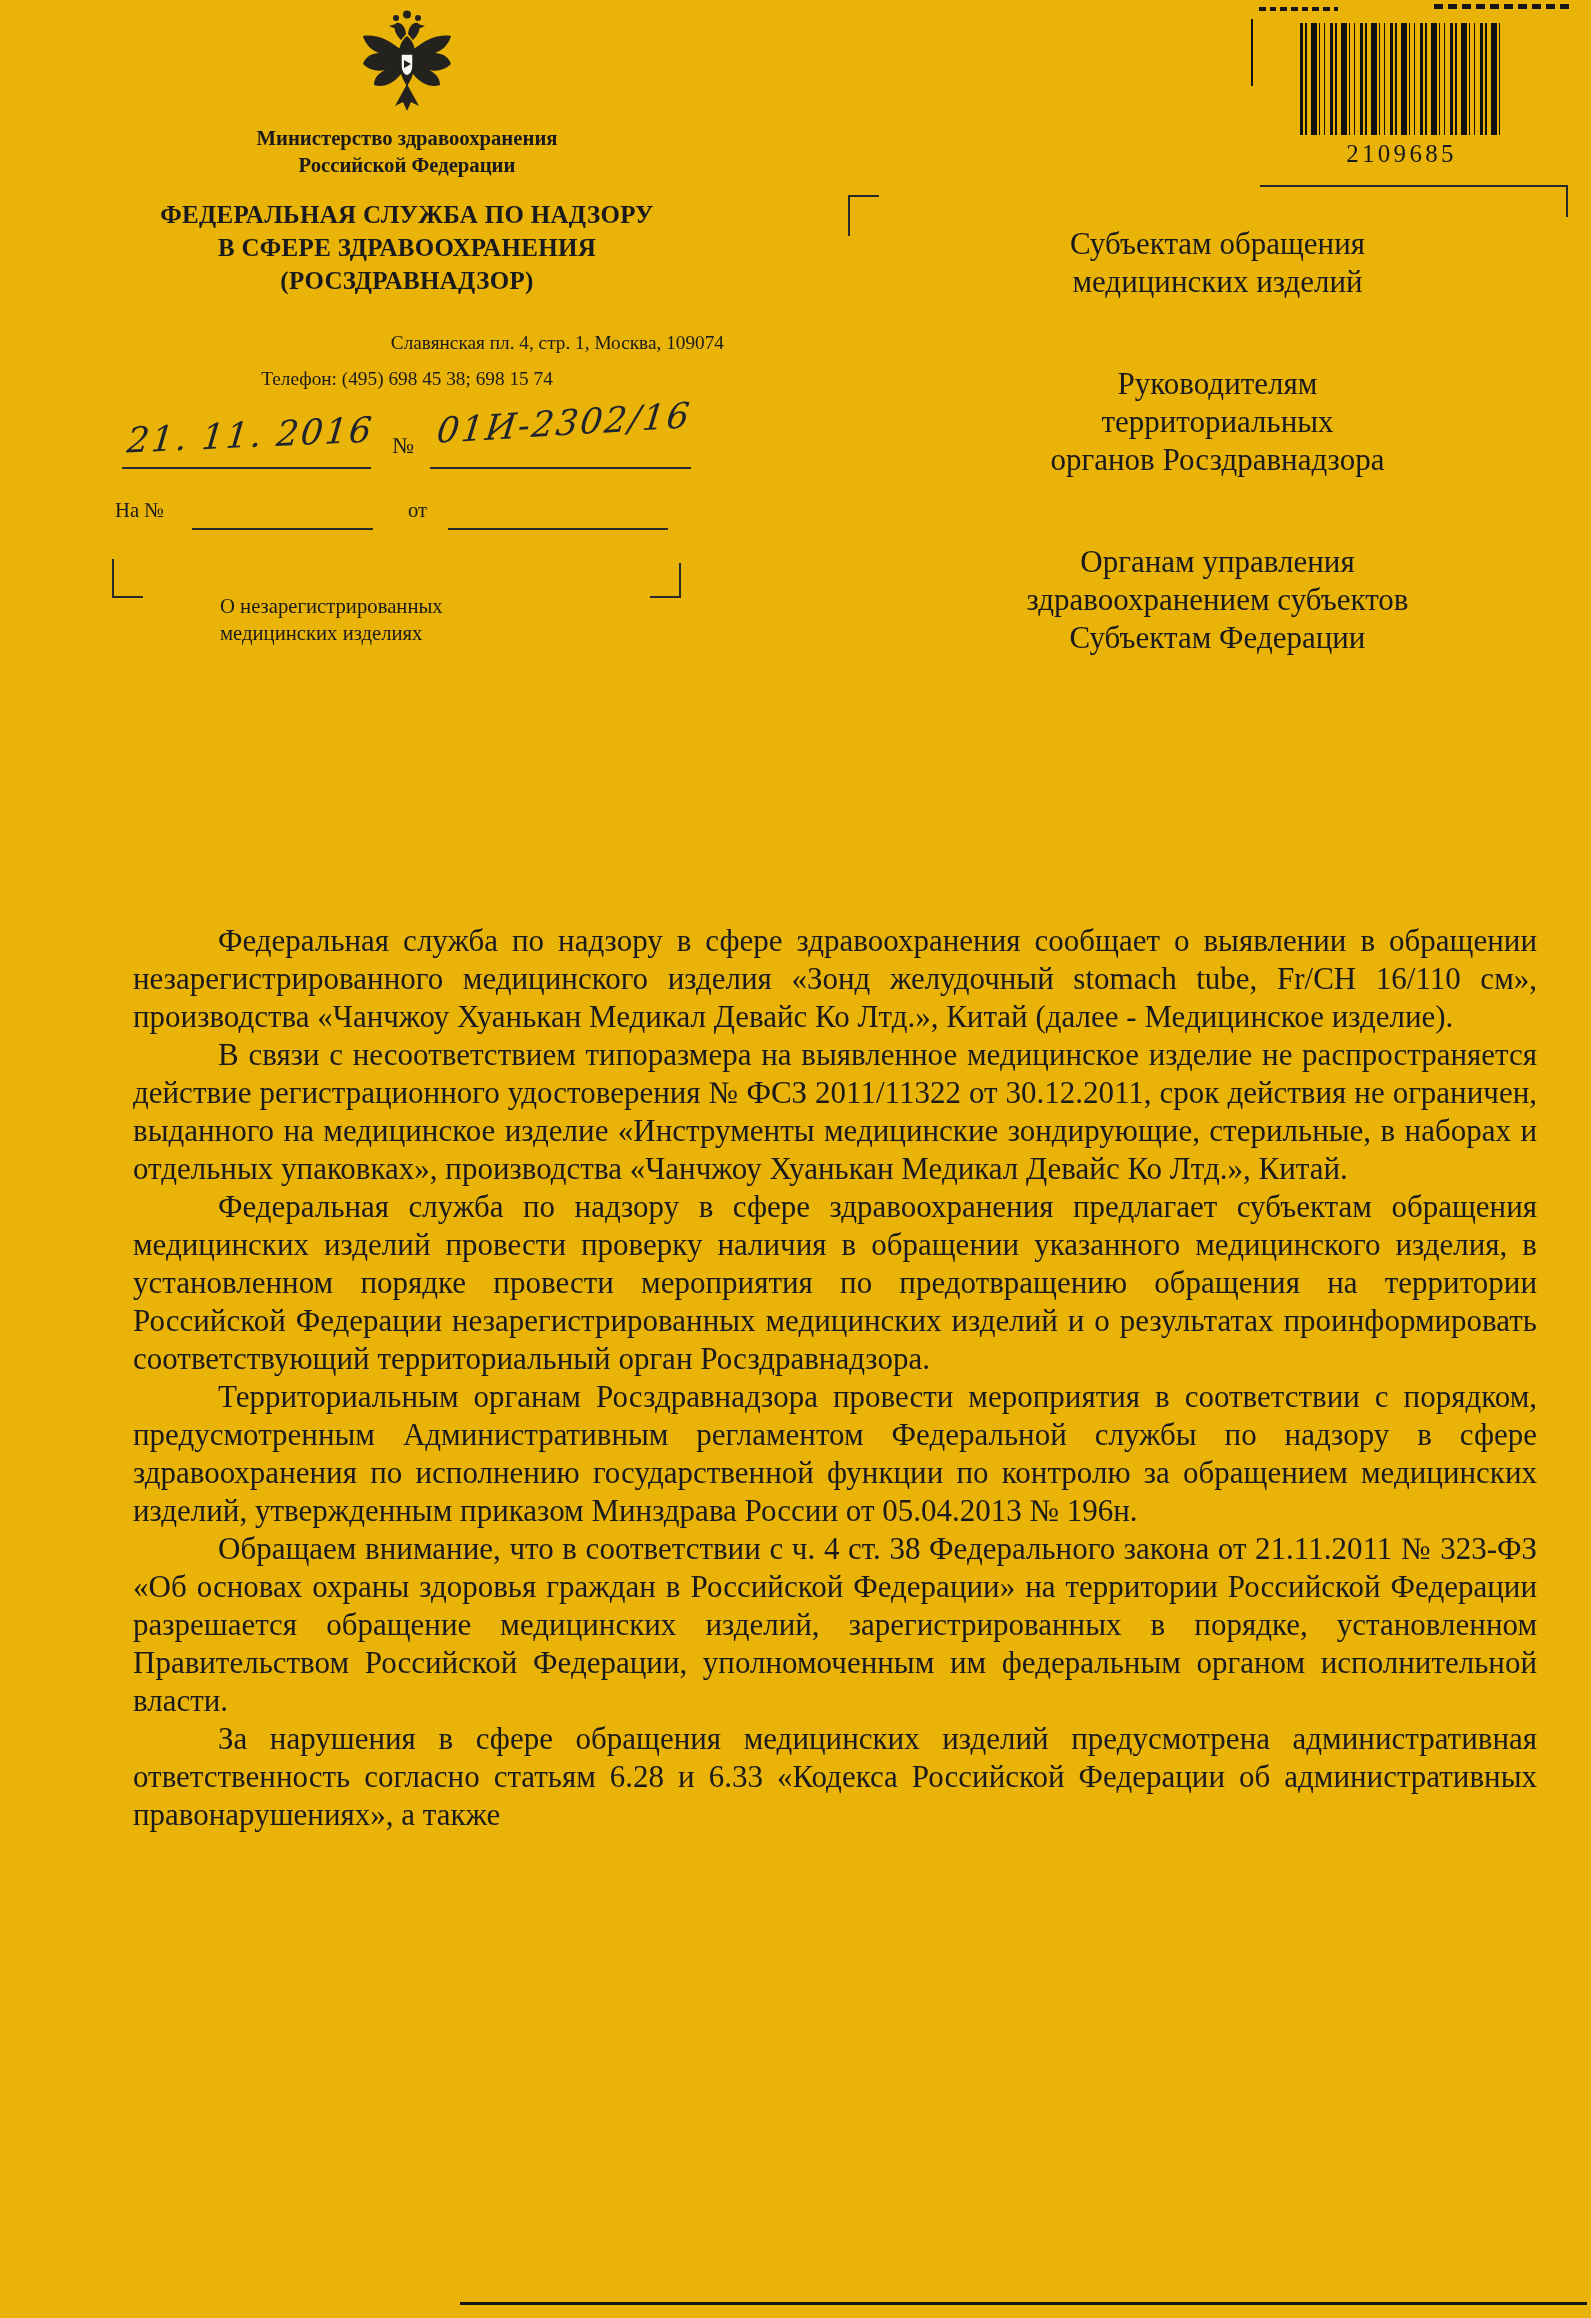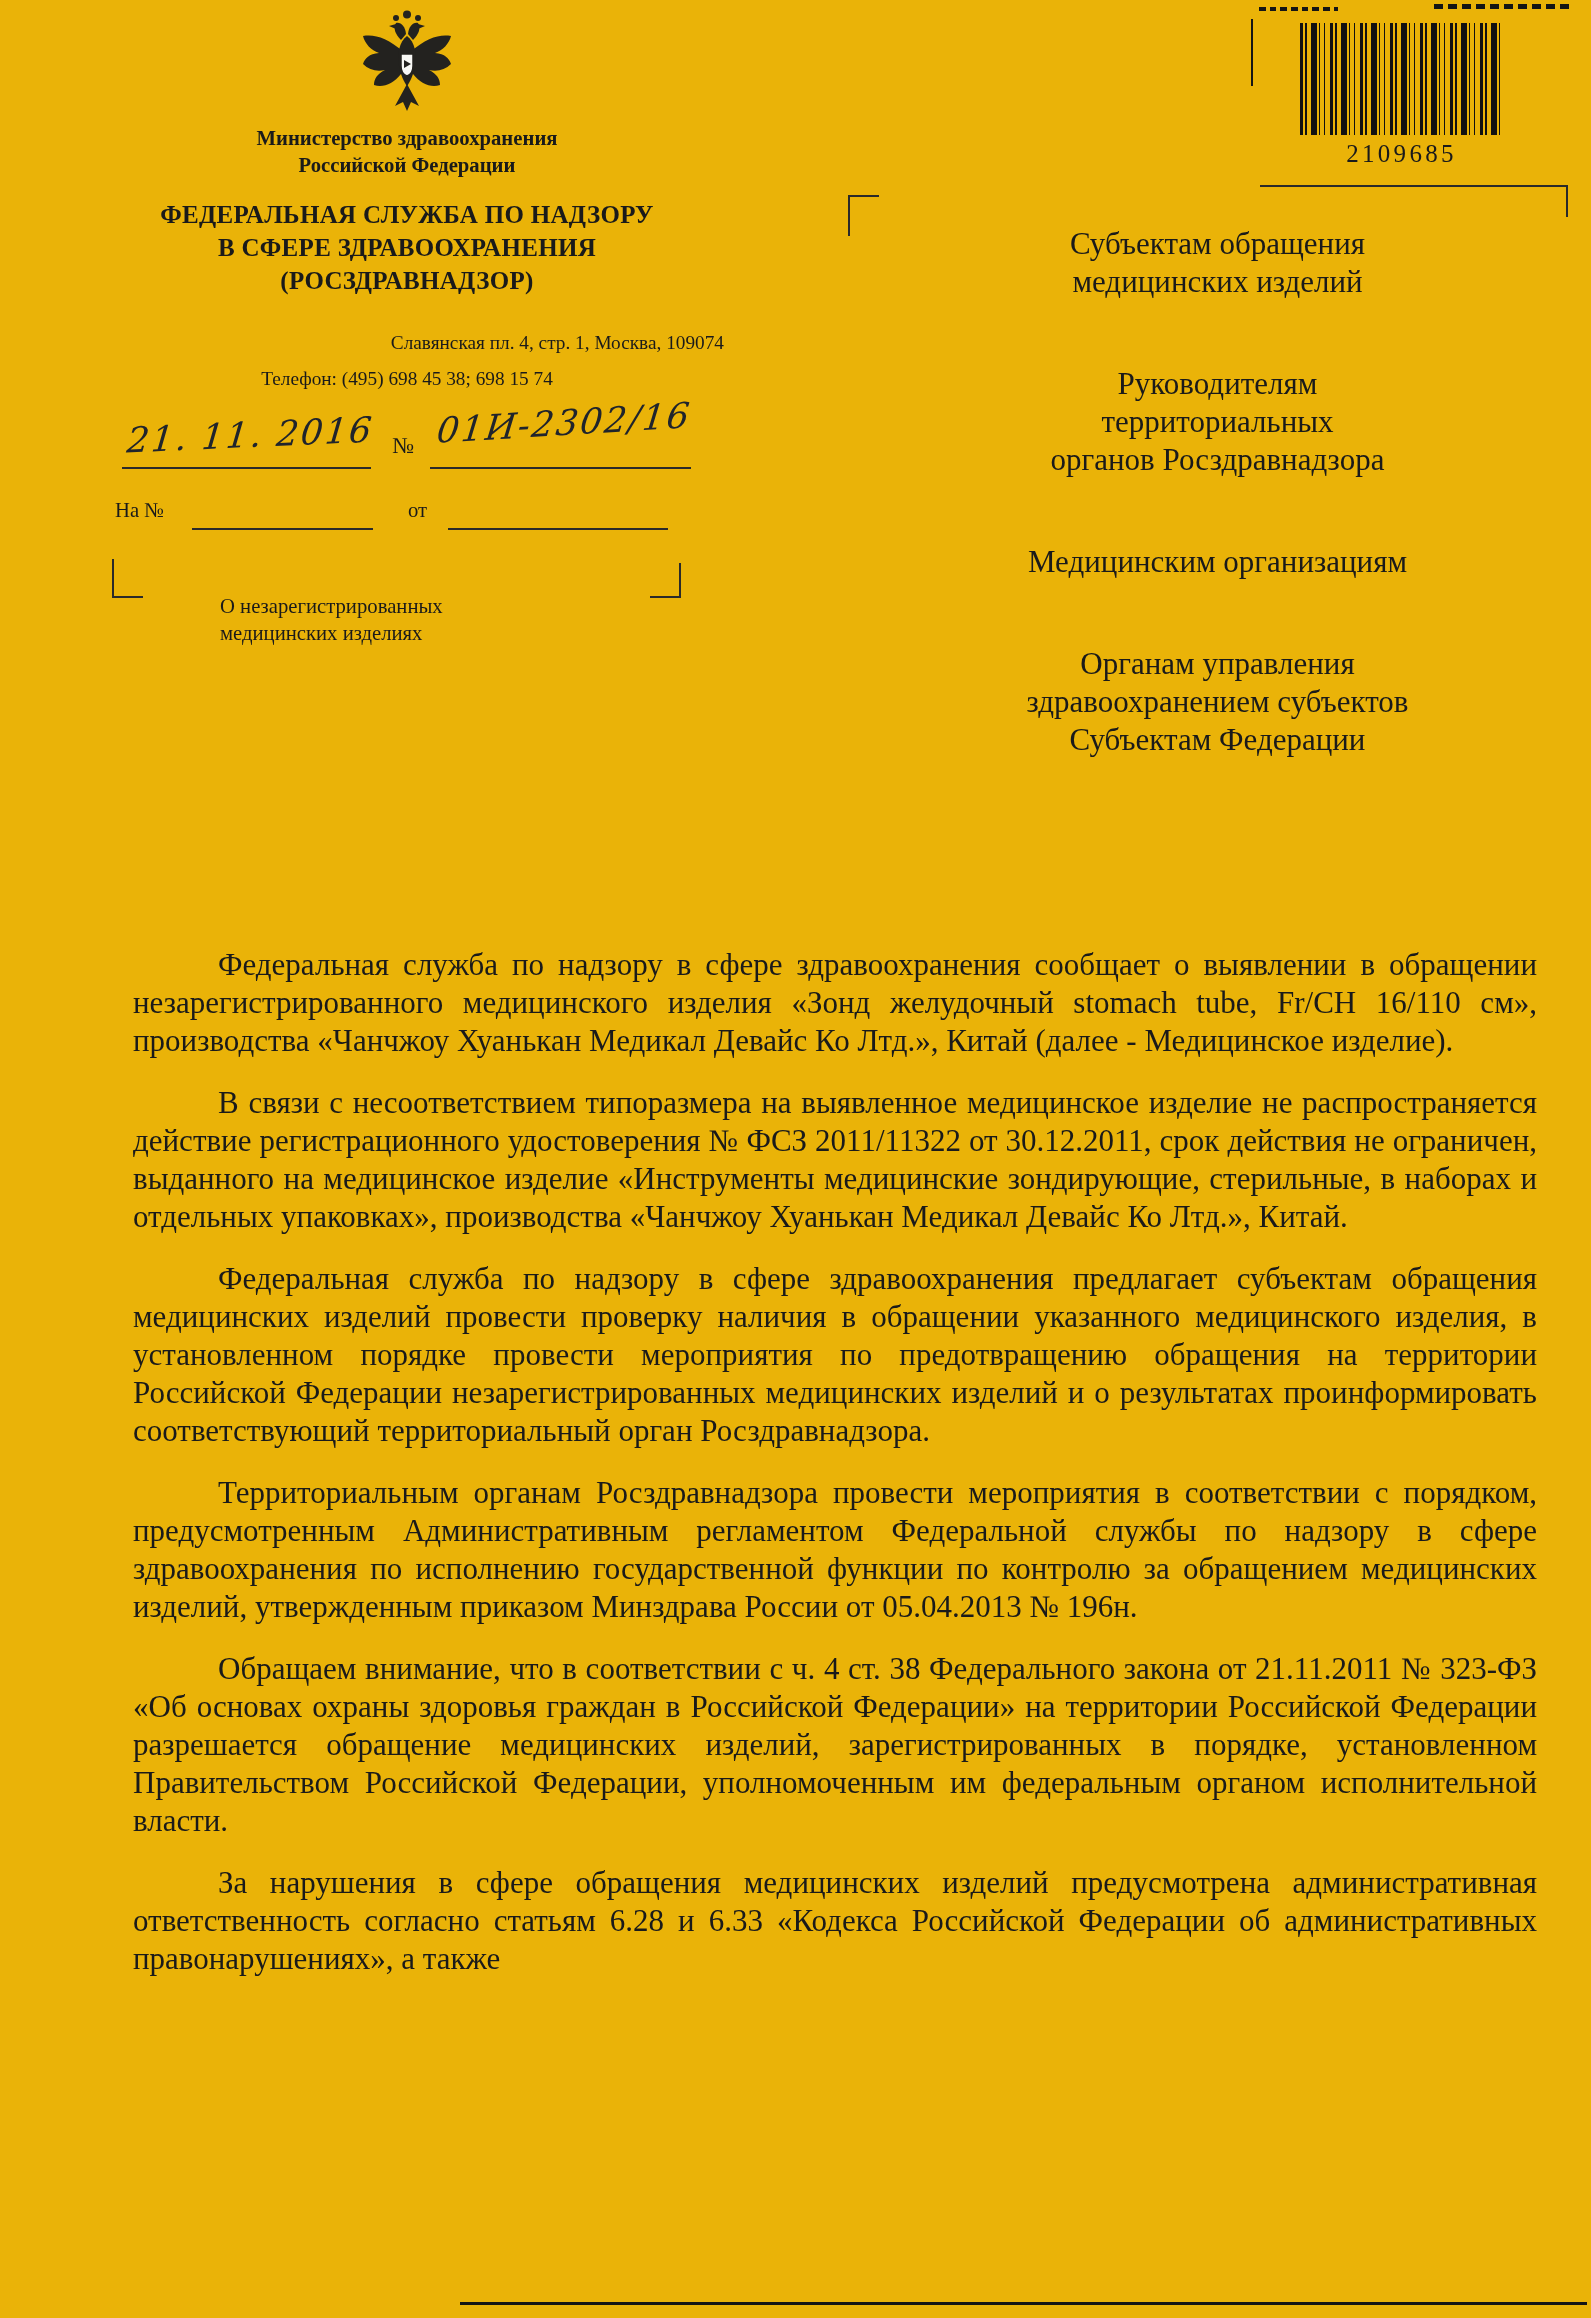--- a/index.html
+++ b/index.html
@@ -82,21 +82,21 @@
     position:absolute; left:864px; top:225px; width:707px;
     display:flex; flex-direction:column; gap:64px;
     text-align:center; font-size:31px; line-height:38px;
   }
 
   
   .body-text {
     position:absolute; left:133px; top:922px; width:1404px;
     font-size:31px; line-height:38px; text-align:justify;
   }
-  .body-text p { text-indent:85px;margin-top:24px; }
+  .body-text p { text-indent:85px; }
 </style>
 </head>
 <body>
 
 <div class="page">
 
   <div class="org-block">
     <div class="emblem">
       <svg viewBox="0 0 100 110" width="100" height="112" xmlns="http://www.w3.org/2000/svg">
         <g fill="#23221f">
@@ -149,21 +149,20 @@
   <div class="scan-vtick"></div>
   <div class="barcode"></div>
   <div class="barcode-num">2109685</div>
 
   <div class="recipients">
     <div class="pre">Субъектам обращения
 медицинских изделий</div>
     <div class="pre">Руководителям
 территориальных
 органов Росздравнадзора</div>
-    <div class="pre">Медицинским организациям</div>
     <div class="pre">Органам управления
 здравоохранением субъектов
 Субъектам Федерации</div>
   </div>
 
   <div class="body-text">
     <p>Федеральная служба по надзору в сфере здравоохранения сообщает о выявлении в обращении незарегистрированного медицинского изделия «Зонд желудочный stomach tube, Fr/CH 16/110 см», производства «Чанчжоу Хуанькан Медикал Девайс Ко Лтд.», Китай (далее - Медицинское изделие).</p>
     <p>В связи с несоответствием типоразмера на выявленное медицинское изделие не распространяется действие регистрационного удостоверения № ФСЗ 2011/11322 от 30.12.2011, срок действия не ограничен, выданного на медицинское изделие «Инструменты медицинские зондирующие, стерильные, в наборах и отдельных упаковках», производства «Чанчжоу Хуанькан Медикал Девайс Ко Лтд.», Китай.</p>
     <p>Федеральная служба по надзору в сфере здравоохранения предлагает субъектам обращения медицинских изделий провести проверку наличия в обращении указанного медицинского изделия, в установленном порядке провести мероприятия по предотвращению обращения на территории Российской Федерации незарегистрированных медицинских изделий и о результатах проинформировать соответствующий территориальный орган Росздравнадзора.</p>
     <p>Территориальным органам Росздравнадзора провести мероприятия в соответствии с порядком, предусмотренным Административным регламентом Федеральной службы по надзору в сфере здравоохранения по исполнению государственной функции по контролю за обращением медицинских изделий, утвержденным приказом Минздрава России от 05.04.2013 № 196н.</p>

